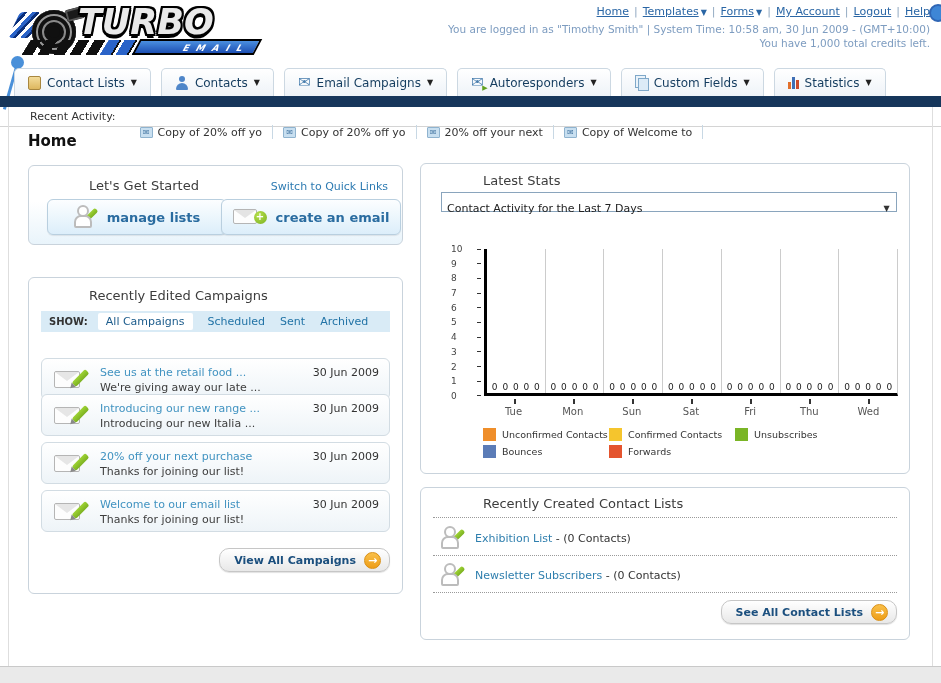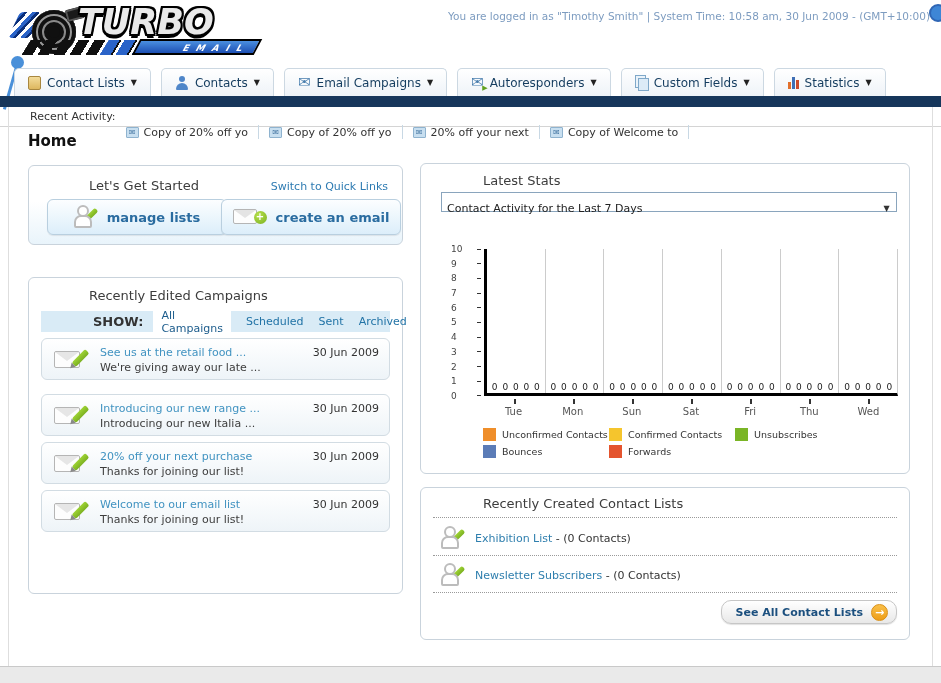--- a/index.html
+++ b/index.html
@@ -74,21 +74,21 @@
                  background:#dcebf7; border:1px solid #7fa8c9; }
   .i-st { display:flex; align-items:flex-end; gap:1px; height:13px; }
   .i-st span { width:3px; display:block; }
   .i-st .b1 { height:7px; background:#e2702c; }
   .i-st .b2 { height:12px; background:#3f6fb5; }
   .i-st .b3 { height:9px; background:#cc4a2a; }
 
   
   .recent { position:absolute; left:0; top:107px; width:941px; height:20px;
             border-bottom:1px solid #d4d4d4; display:flex; align-items:center; }
-  .recent-label { margin-left:30px; color:#333; }
+  .recent-label { margin-left:30px; margin-right:14px; color:#333; }
   .ra-item { display:flex; align-items:center; gap:5px; padding:0 10px; height:14px;
              border-right:1px solid #c8d8e4; color:#333; cursor:pointer; white-space:nowrap;
              overflow:hidden;margin-top:31px; }
   .ra-env { width:13px; height:11px; background:#c8dff0; border:1px solid #8fb3cf; border-radius:1px;
             text-align:center; }
   .ra-env::after { content:"✉"; font-size:8px; color:#4a7aa5; line-height:10px; display:block; }
 
   .page-title { position:absolute; left:28px; top:132px; font-size:15px; font-weight:bold; color:#111; }
 
   
@@ -139,30 +139,30 @@
            background:linear-gradient(#9ed335,#7cb121); border-radius:2px; transform:rotate(-45deg); }
   .env-pencil .pc::after { content:""; position:absolute; left:-5px; top:0;
            border-top:3px solid transparent; border-bottom:3px solid transparent;
            border-right:5px solid #8a8a8a; }
 
   
   .p-camp { left:28px; top:277px; width:375px; height:317px; }
   .p-camp .panel-title { position:absolute; left:18px; top:10px; }
   .filterbar { position:absolute; left:12px; right:12px; top:33px; height:21px; background:#d9ebf6;
                display:flex; align-items:center; padding-left:8px; }
-  .show-label { font-size:13px; font-weight:bold; color:#333; margin-right:10px;margin-left:44px; }
+  .show-label { font-size:10px; font-weight:bold; color:#333; margin-right:10px; }
   .filter { font-size:11px; color:#2173a6; margin-right:15px; cursor:pointer; }
   .filter.selected { background:#fff; padding:2px 8px; border-radius:2px; color:#1c5c8c; }
   .card { position:absolute; left:12px; right:12px; height:42px; border:1px solid #d2dce3;
           border-radius:6px; background:linear-gradient(#ffffff,#eef4f8); }
   .card .env-pencil { position:absolute; left:12px; top:7px; }
   .card-title { position:absolute; left:58px; top:7px; color:#4193c1; cursor:pointer; }
   .card-sub { position:absolute; left:58px; top:22px; color:#3d3d3d; }
   .card-date { position:absolute; right:10px; top:7px; color:#333; }
-  .c1 { top:60px;text-align:center; } .c2 { top:116px; } .c3 { top:164px; } .c4 { top:212px; }
+  .c1 { top:80px;text-align:center; } .c2 { top:116px; } .c3 { top:164px; } .c4 { top:212px; }
 
   .view-btn { position:absolute; height:24px; border-radius:10px;
               background:linear-gradient(#ffffff,#e8e8e8); border:1px solid #c6c6c6;
               display:flex; align-items:center; gap:8px; padding:0 8px 0 14px;
               font-size:11px; font-weight:bold; color:#1b4f7e; cursor:pointer;
               box-shadow:0 1px 1px rgba(0,0,0,.12); }
   .view-btn .go-icon { width:17px; height:17px; border-radius:50%;
               background:linear-gradient(#f9c04a,#ee9d17); border:1px solid #d98f14;
               color:#fff; font-weight:bold; font-size:11px; line-height:15px; text-align:center; }
   .view-btn .go-icon::after { content:"→"; }
@@ -223,21 +223,25 @@
   <div class="stripes"></div>
   <div class="stripes-blue"></div>
   <div class="turbo-word">TURBO</div>
   <div class="email-bar">EMAIL</div>
 </div>
 <div class="pin-dot"></div>
 <div class="pin-line"></div>
 <div class="blue-dot"></div>
 
 <div class="hdr-right">
+  <div class="hdr-links">
+    <a href="#">Home</a><span class="sep">|</span><a href="#">Templates</a><span class="caret-icon">▼</span><span class="sep">|</span><a href="#">Forms</a><span class="caret-icon">▼</span><span class="sep">|</span><a href="#">My Account</a><span class="sep">|</span><a href="#">Logout</a><span class="sep">|</span><a href="#">Help</a>
+  </div>
   <div class="login-line">You are logged in as "Timothy Smith" | System Time: 10:58 am, 30 Jun 2009 - (GMT+10:00)</div>
+  <div class="credits-line">You have 1,000 total credits left.</div>
 </div>
 
 <div class="tabs">
   <div class="tab">
     <span class="i-cl"></span>
     <span>Contact Lists</span>
     <span class="tcaret">▼</span>
   </div>
   <div class="tab">
     <span class="i-ct"></span>
@@ -351,20 +355,24 @@
   <div class="card c4">
     <span class="env-pencil">
         <span class="ev"></span>
         <span class="pc"></span>
       </span>
     <span class="card-title">Welcome to our email list</span>
     <span class="card-sub">Thanks for joining our list!</span>
     <span class="card-date">30 Jun 2009</span>
   </div>
 
+  <div class="view-btn">
+    <span>View All Campaigns</span>
+    <span class="go-icon"></span>
+  </div>
 </div>
 
 <div class="panel p-stats">
   <div class="panel-title">Latest Stats</div>
   <div class="sel">
     <span class="sel-value">Contact Activity for the Last 7 Days</span>
     <span class="sel-arrow"></span>
   </div>
   <div class="y-axis">
       <div class="ytick">

